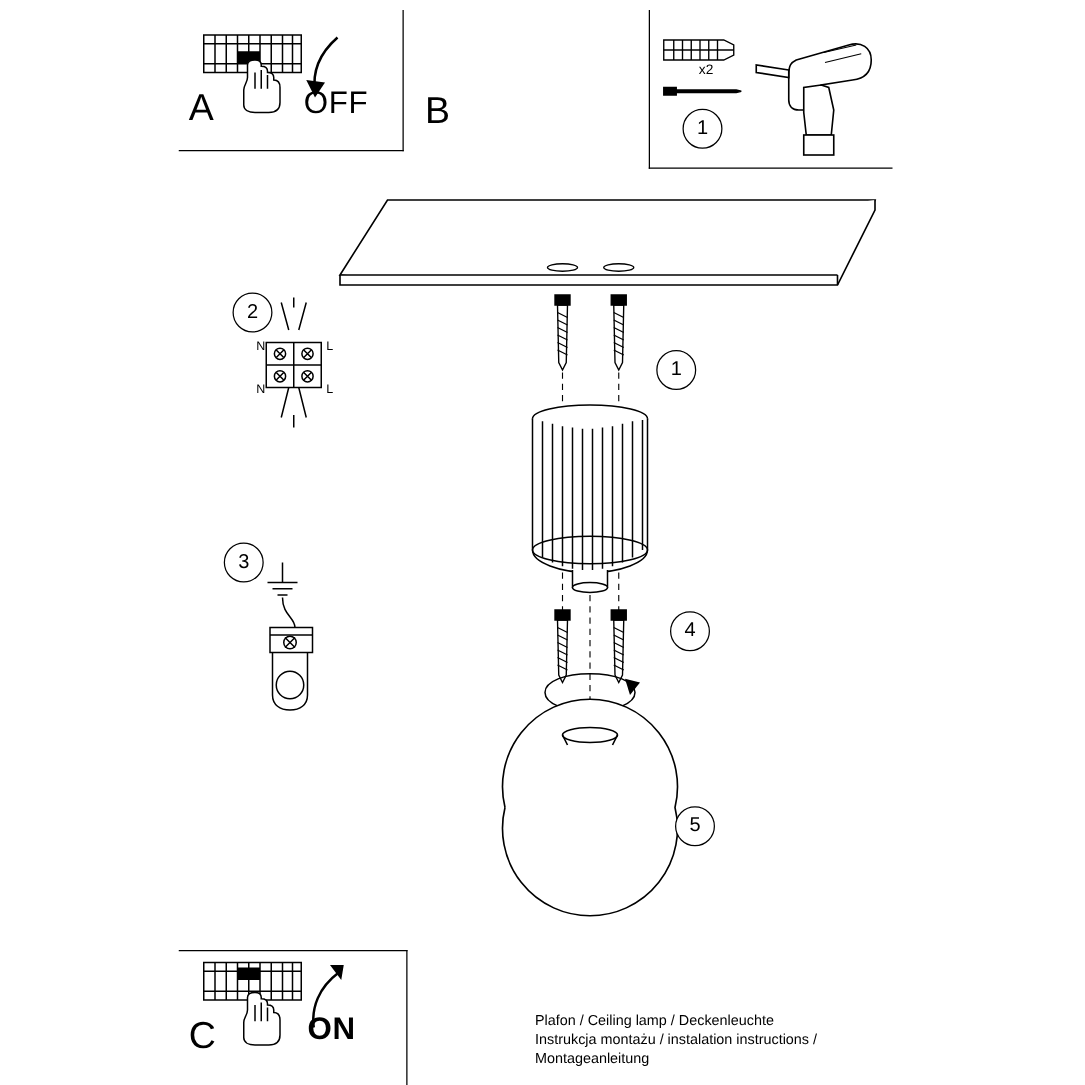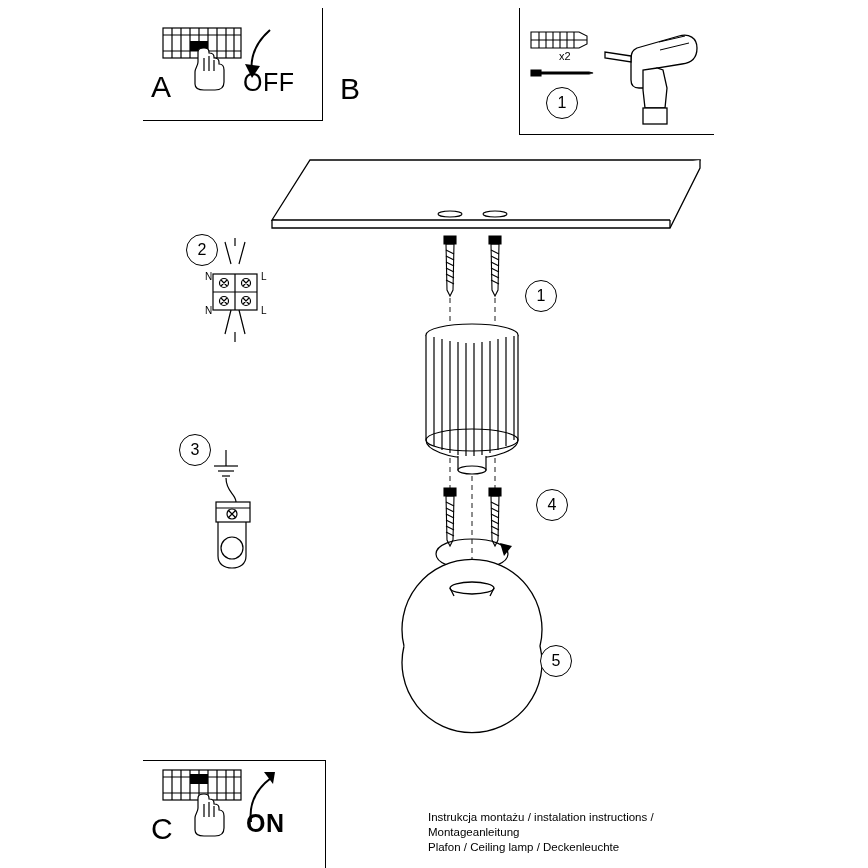--- a/index.html
+++ b/index.html
@@ -274,17 +274,17 @@
     </g>
     <g fill="none" stroke="#000" stroke-width="2">
       <path d="M108 62 C106 46 112 30 128 18"></path>
       <path d="M121 12 L132 12 L130 24" fill="#000" stroke="none"></path>
     </g>
   </svg>
   <div class="lbl onoff" style="left:246px; top:809px;font-weight:bold;">ON</div>
   <div class="lbl big-letter" style="left:151px; top:812px;">C</div>
 
   <div class="abs" style="left:428px; top:810px; width:300px;">
+    <div class="footer-text">Plafon / Ceiling lamp / Deckenleuchte</div>
     <div class="footer-text">Instrukcja montażu / instalation instructions / Montageanleitung</div>
-    <div class="footer-text">Plafon / Ceiling lamp / Deckenleuchte</div>
   </div>
 
 </div>
 
 </body></html>

